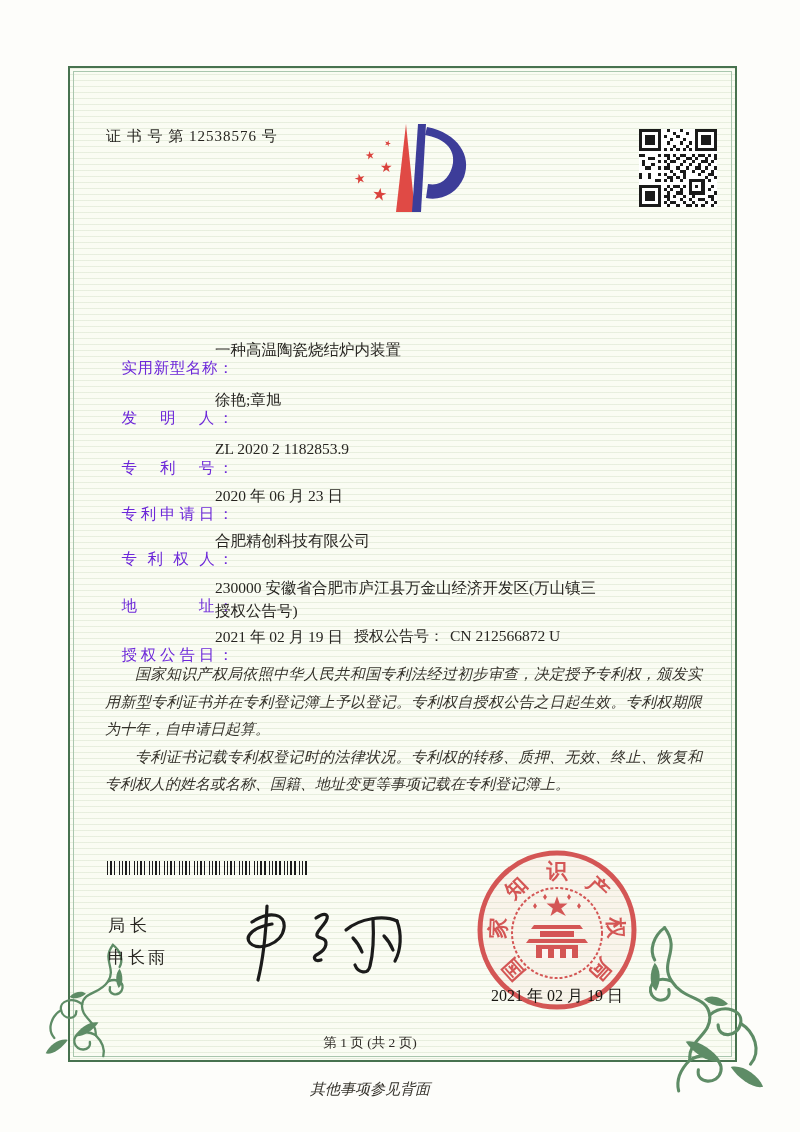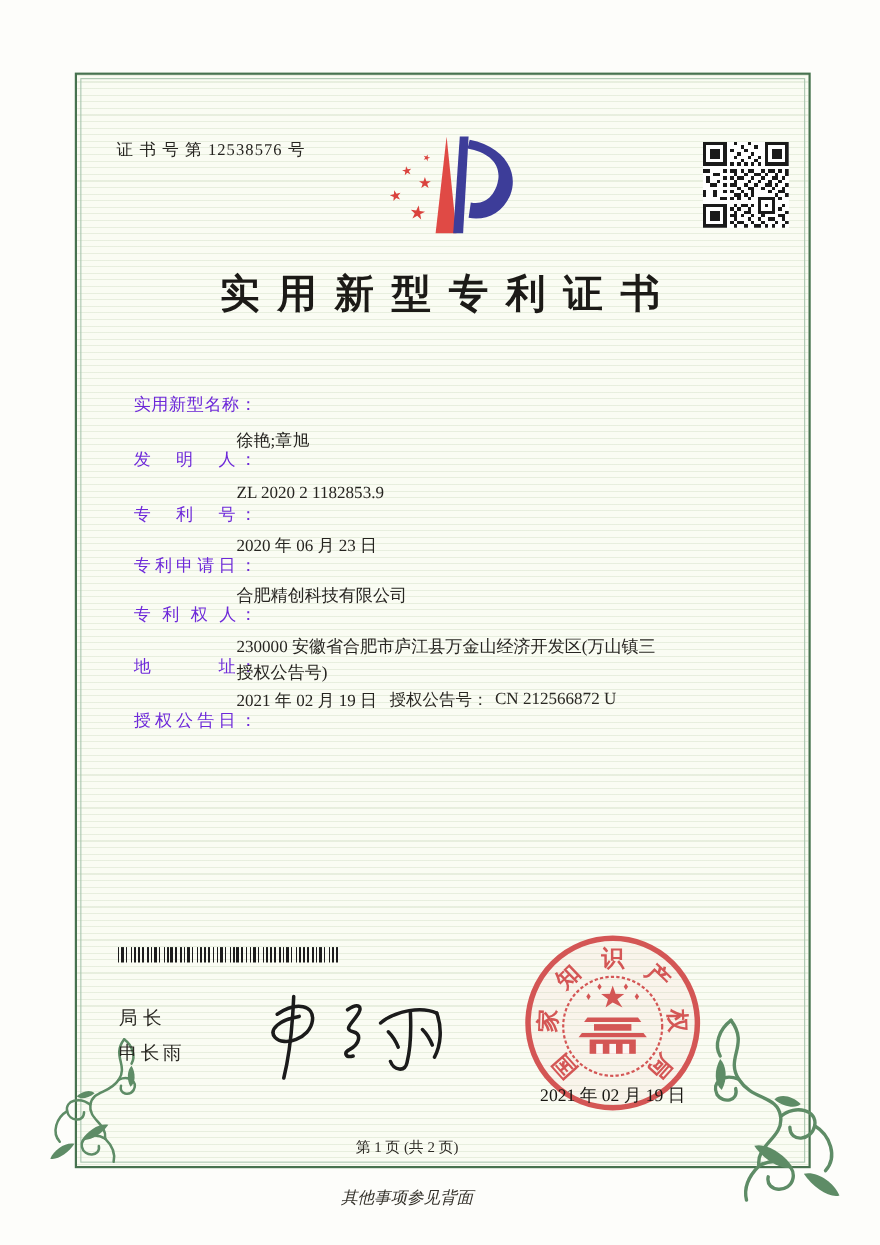--- a/index.html
+++ b/index.html
@@ -159,24 +159,24 @@
         <rect x="1" y="19" width="5" height="5"></rect>
     </g>
     <g fill="#1a1a1a">
       <rect x="2" y="2" width="3" height="3"></rect>
         <rect x="20" y="2" width="3" height="3"></rect>
         <rect x="2" y="20" width="3" height="3"></rect>
       <path d="M9 0h1v1H9z M13 0h1v1h-1z M11 1h1v1h-1z M15 1h1v1h-1z M8 2h1v1H8z M12 2h1v1h-1z M10 3h1v1h-1z M14 3h1v1h-1z M9 4h1v1H9z M13 4h1v1h-1z M16 4h1v1h-1z M11 5h1v1h-1z M15 5h1v1h-1z M8 6h1v1H8z M10 6h1v1h-1z M12 6h1v1h-1z M14 6h1v1h-1z M16 6h1v1h-1z M6 8h1v1H6z M6 10h1v1H6z M6 12h1v1H6z M6 14h1v1H6z M6 16h1v1H6z M0 8h2v1H0z M3 9h2v1H3z M1 10h1v2H1z M4 11h1v1H4z M2 12h2v1H2z M0 14h1v2H0z M3 14h1v2H3z M5 16h1v1H5z M8 8h2v1H8z M11 8h1v1h-1z M13 8h2v1h-2z M17 8h1v1h-1z M19 8h2v1h-2z M22 8h1v1h-1z M24 8h1v2h-1z M9 9h1v1H9z M12 9h1v1h-1z M15 9h2v1h-2z M18 9h1v1h-1z M21 9h1v1h-1z M8 10h1v1H8z M10 10h2v1h-2z M14 10h1v1h-1z M17 10h1v1h-1z M20 10h2v1h-2z M23 10h1v1h-1z M9 11h1v1H9z M13 11h1v1h-1z M16 11h1v1h-1z M19 11h1v1h-1z M22 11h1v1h-1z M8 12h2v1H8z M12 12h1v1h-1z M15 12h1v1h-1z M18 12h2v1h-2z M21 12h1v1h-1z M24 12h1v1h-1z M10 13h1v1h-1z M13 13h2v1h-2z M17 13h1v1h-1z M20 13h1v1h-1z M23 13h1v1h-1z M8 14h1v1H8z M11 14h1v1h-1z M14 14h1v1h-1z M19 14h1v1h-1z M22 14h2v1h-2z M9 15h2v1H9z M12 15h1v1h-1z M14 15h1v1h-1z M21 15h1v1h-1z M24 15h1v1h-1z M8 16h1v1H8z M10 16h1v1h-1z M13 16h1v1h-1z M16 16h5v1h-5z M16 17h1v4h-1z M20 17h1v4h-1z M18 18h1v1h-1z M16 20h5v1h-5z M22 16h1v1h-1z M9 18h1v1H9z M11 18h2v1h-2z M14 18h1v1h-1z M23 18h1v1h-1z M8 19h1v1H8z M10 19h1v1h-1z M13 19h1v1h-1z M22 19h1v1h-1z M9 20h1v1H9z M12 20h2v1h-2z M24 20h1v1h-1z M8 21h2v1H8z M11 21h1v1h-1z M14 21h1v1h-1z M17 21h1v1h-1z M22 21h2v1h-2z M9 22h1v1H9z M13 22h1v1h-1z M16 22h1v1h-1z M19 22h2v1h-2z M23 22h1v1h-1z M8 23h1v1H8z M10 23h2v1h-2z M14 23h1v1h-1z M17 23h1v1h-1z M21 23h1v1h-1z M24 23h1v1h-1z M9 24h1v1H9z M12 24h1v1h-1z M15 24h2v1h-2z M18 24h1v1h-1z M20 24h1v1h-1z M23 24h1v1h-1z"></path>
     </g>
   </svg>
 
-  <div class="title">实用新型专利证书</div>
 
   <div class="frow" style="top:340px;">
     <span class="flabel">实用新型名称：</span>
+    <span class="fvalue">一种高温陶瓷烧结炉内装置</span>
   </div>
   <div class="frow" style="top:390px;">
     <span class="flabel">发　明　人：</span>
     <span class="fvalue">徐艳;章旭</span>
   </div>
   <div class="frow" style="top:440px;">
     <span class="flabel">专　利　号：</span>
     <span class="fvalue">ZL 2020 2 1182853.9</span>
   </div>
   <div class="frow" style="top:486px;">
@@ -192,20 +192,24 @@
     <span class="fvalue">230000 安徽省合肥市庐江县万金山经济开发区(万山镇三</span>
     <span class="fvalue2">授权公告号)</span>
   </div>
   <div class="frow" style="top:627px;">
     <span class="flabel">授权公告日：</span>
     <span class="fvalue">2021 年 02 月 19 日</span>
     <span class="flabel2">授权公告号：</span>
     <span class="fvalue3">CN 212566872 U</span>
   </div>
 
+  <div class="body-text">
+    <p>国家知识产权局依照中华人民共和国专利法经过初步审查，决定授予专利权，颁发实用新型专利证书并在专利登记簿上予以登记。专利权自授权公告之日起生效。专利权期限为十年，自申请日起算。</p>
+    <p>专利证书记载专利权登记时的法律状况。专利权的转移、质押、无效、终止、恢复和专利权人的姓名或名称、国籍、地址变更等事项记载在专利登记簿上。</p>
+  </div>
 
   <div class="barcode"></div>
 
   <div class="director-title">局长</div>
   <div class="director-name">申长雨</div>
 
   <svg class="signature" viewBox="0 0 180 90">
     <g stroke="#1b1b1b" stroke-width="3.2" fill="none" stroke-linecap="round" stroke-linejoin="round">
       <path d="M18,24 C36,12 52,16 50,30 C48,46 24,54 16,45 C10,38 20,29 38,26"></path>
       <path d="M33,8 C32,32 30,58 24,82"></path>

